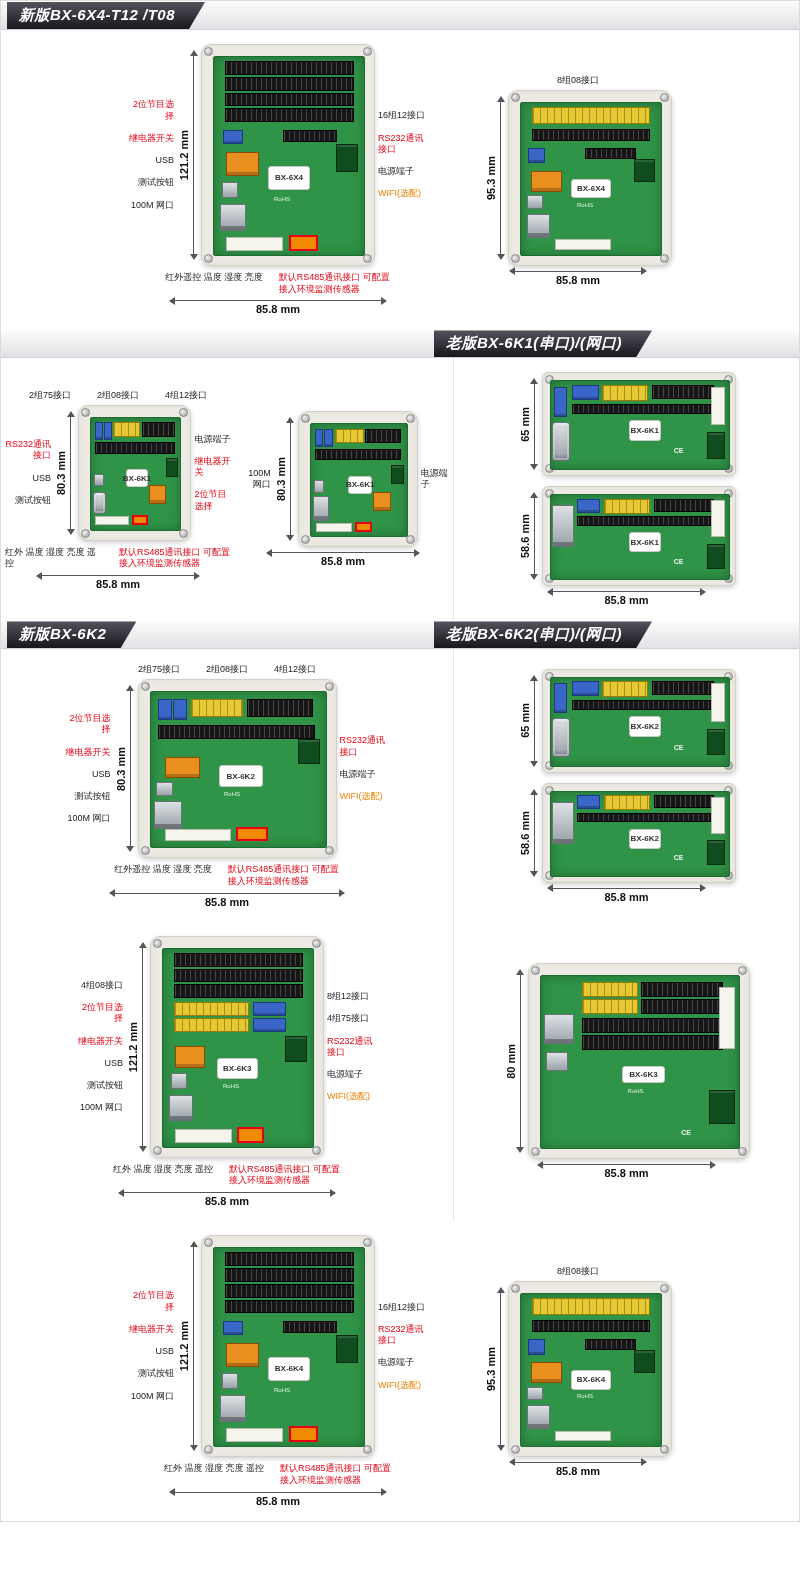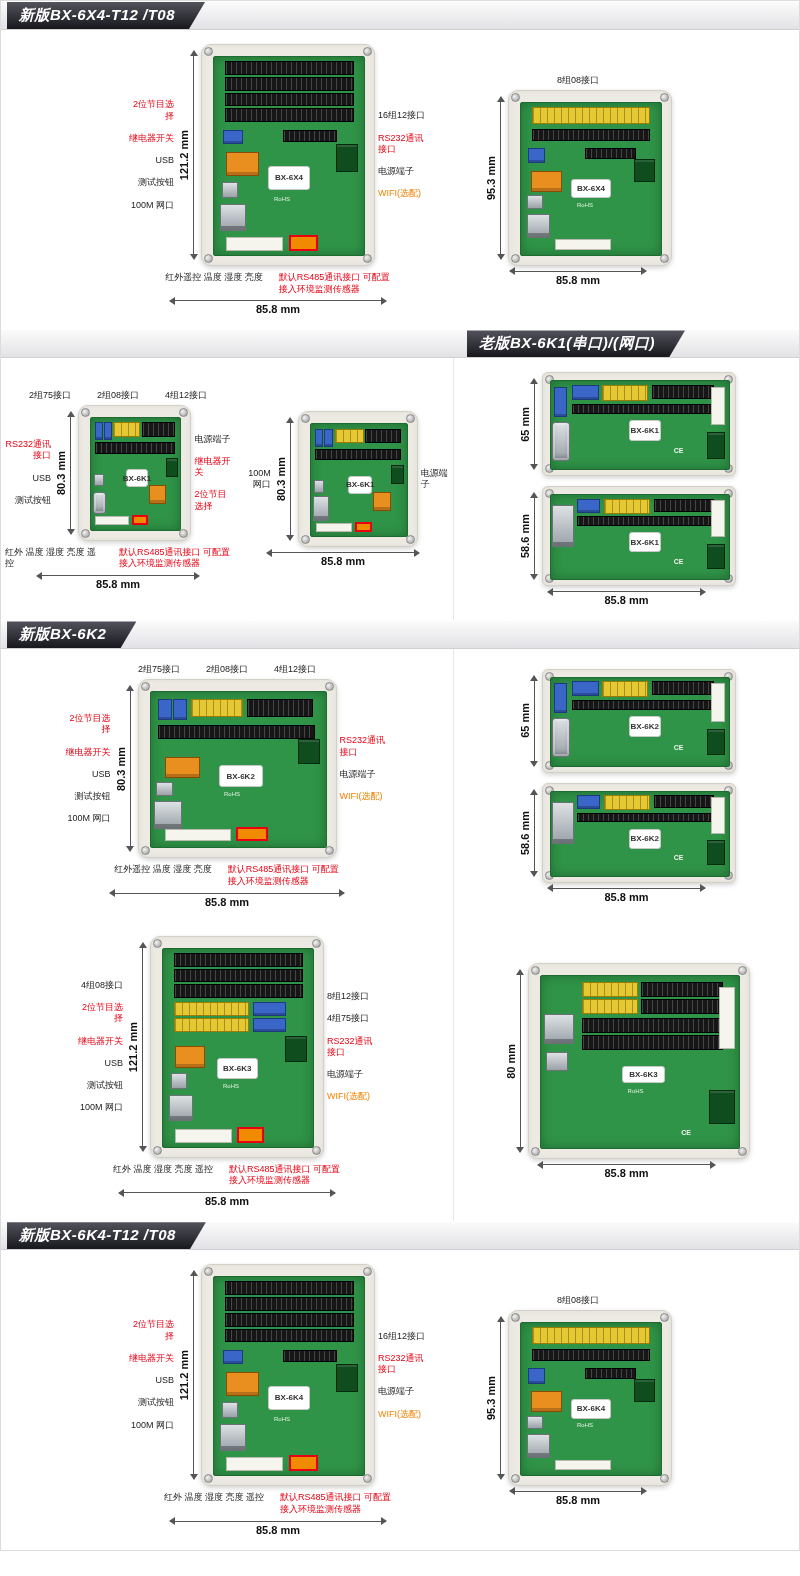--- a/index.html
+++ b/index.html
@@ -6,21 +6,21 @@
   body{width:800px;font-family:"Liberation Sans","DejaVu Sans",sans-serif;color:#1c1c1c;}
   .page{width:798px;border:1px solid #dcdcdc;background:#fff;}
   .section{background:#fff;}
   .hstrip{position:relative;height:27px;background:linear-gradient(180deg,#fbfbfb,#e2e2e6);
           border-top:1px solid #fff;border-bottom:1px solid #cfcfd4;}
   .banner{position:absolute;top:0;height:27px;display:flex;align-items:center;
           background:linear-gradient(180deg,#53535d,#17171d);color:#fff;font-style:italic;
           font-weight:bold;font-size:15px;padding:0 30px 0 12px;letter-spacing:.5px;
           clip-path:polygon(0 0,100% 0,calc(100% - 16px) 100%,0 100%);white-space:nowrap;}
   .banner.b0{left:6px;}
-  .banner.b1{left:466px;text-align:center;}
+  .banner.b1{left:433px;text-align:center;}
   .sec-body{display:flex;align-items:stretch;}
   .col{display:flex;justify-content:center;align-items:center;gap:12px;padding:14px 4px;box-sizing:border-box;}
   .col.full{width:100%;gap:56px;}
   .col.half-l{width:452px;gap:6px;}
   .col.half-r{flex:1;border-left:1px solid #e6e6e6;}
   .col.stacked{flex-direction:column;gap:10px;}
   .fig{display:flex;flex-direction:column;align-items:center;}
   .toprow{display:flex;gap:26px;font-size:9px;margin-bottom:3px;}
   .mid{display:flex;align-items:center;gap:3px;}
   .sidecol{display:flex;flex-direction:column;gap:11px;font-size:9px;line-height:1.25;}
@@ -330,20 +330,23 @@
               </div>
             </div>
           </div>
         </div>
       </section>
       <section class="section">
         <div class="hstrip">
           <div class="banner b0">
             <span>新版BX-6K2</span>
           </div>
+          <div class="banner b1">
+            <span>老版BX-6K2(串口)/(网口)</span>
+          </div>
         </div>
         <div class="sec-body">
           <div class="col half-l">
             <div class="fig">
               <div class="toprow">
                 <span class="ck">2组75接口</span>
                 <span class="ck">2组08接口</span>
                 <span class="ck">4组12接口</span>
               </div>
               <div class="mid">
@@ -553,25 +556,20 @@
               </div>
               <div class="hdim">
                 <span class="hline"></span>
                 <span class="htext">85.8 mm</span>
               </div>
             </div>
           </div>
         </div>
       </section>
       <section class="section">
-        <div class="hstrip">
-          <div class="banner b0">
-            <span>新版BX-6K4-T12 /T08</span>
-          </div>
-        </div>
         <div class="sec-body">
           <div class="col full">
             <div class="fig">
               <div class="mid">
                 <div class="sidecol left">
                   <span class="cr">2位节目选择</span>
                   <span class="cr">继电器开关</span>
                   <span class="ck">USB</span>
                   <span class="ck">测试按钮</span>
                   <span class="ck">100M 网口</span>

